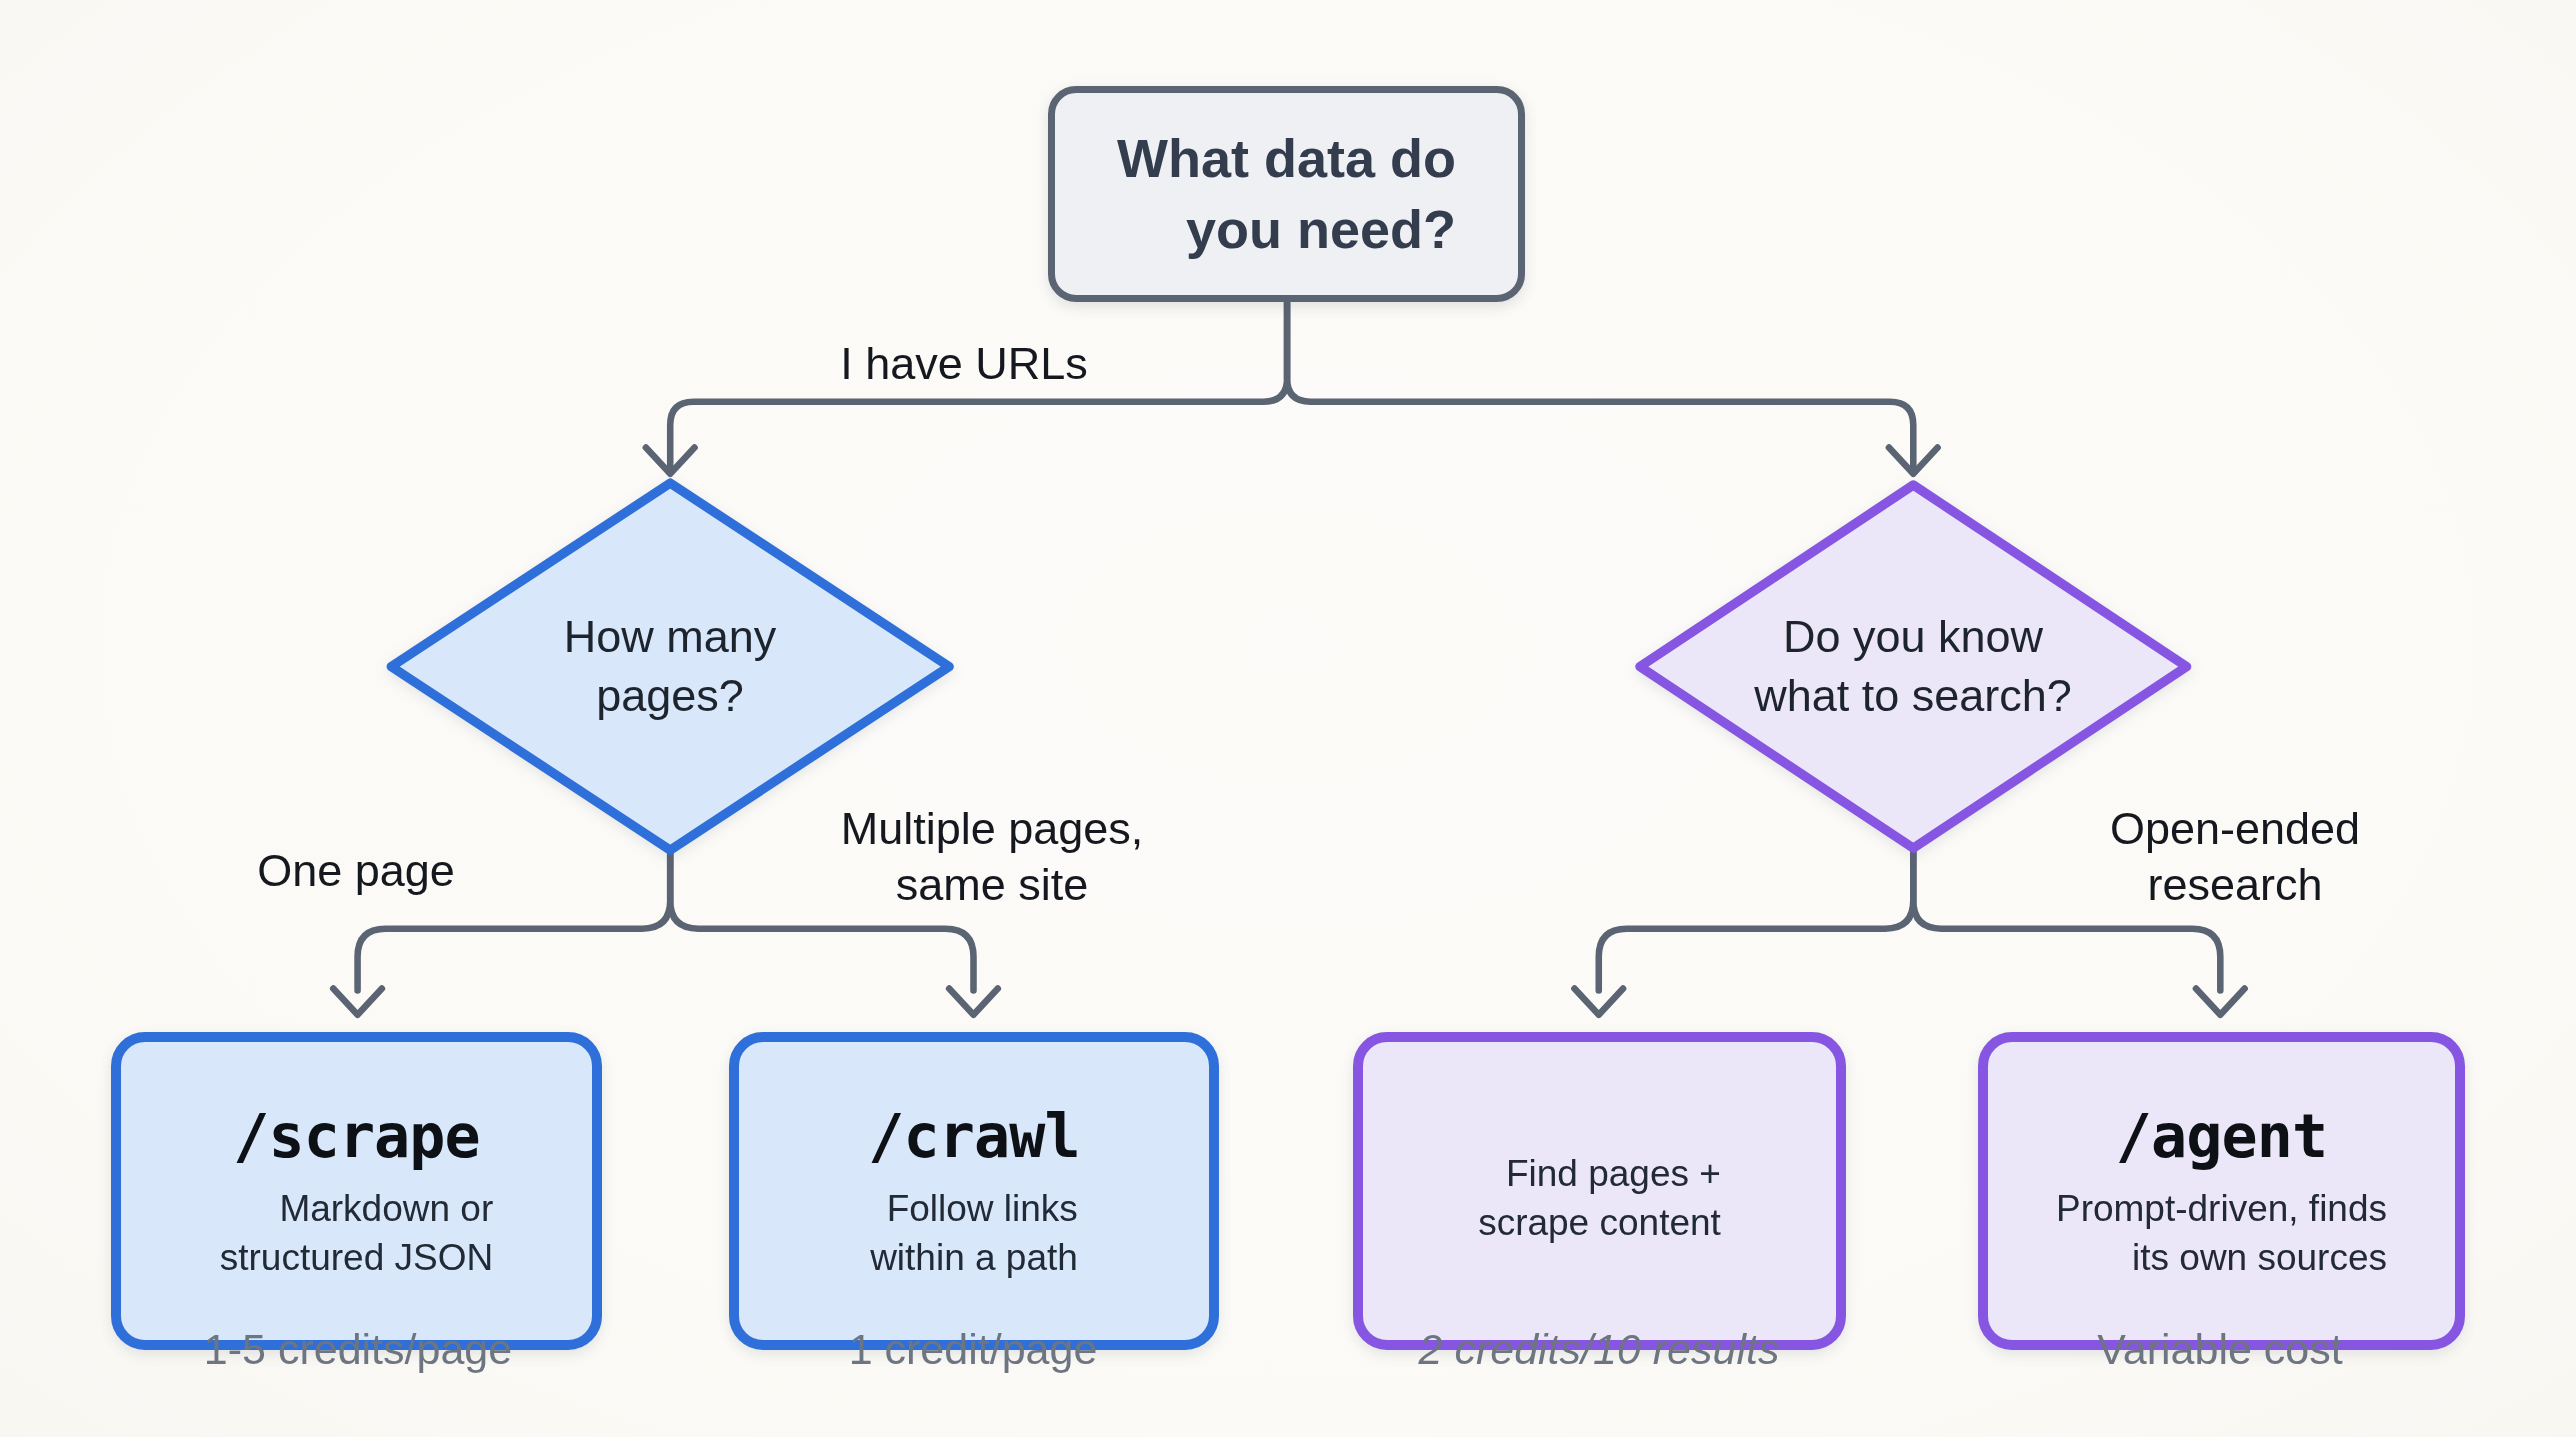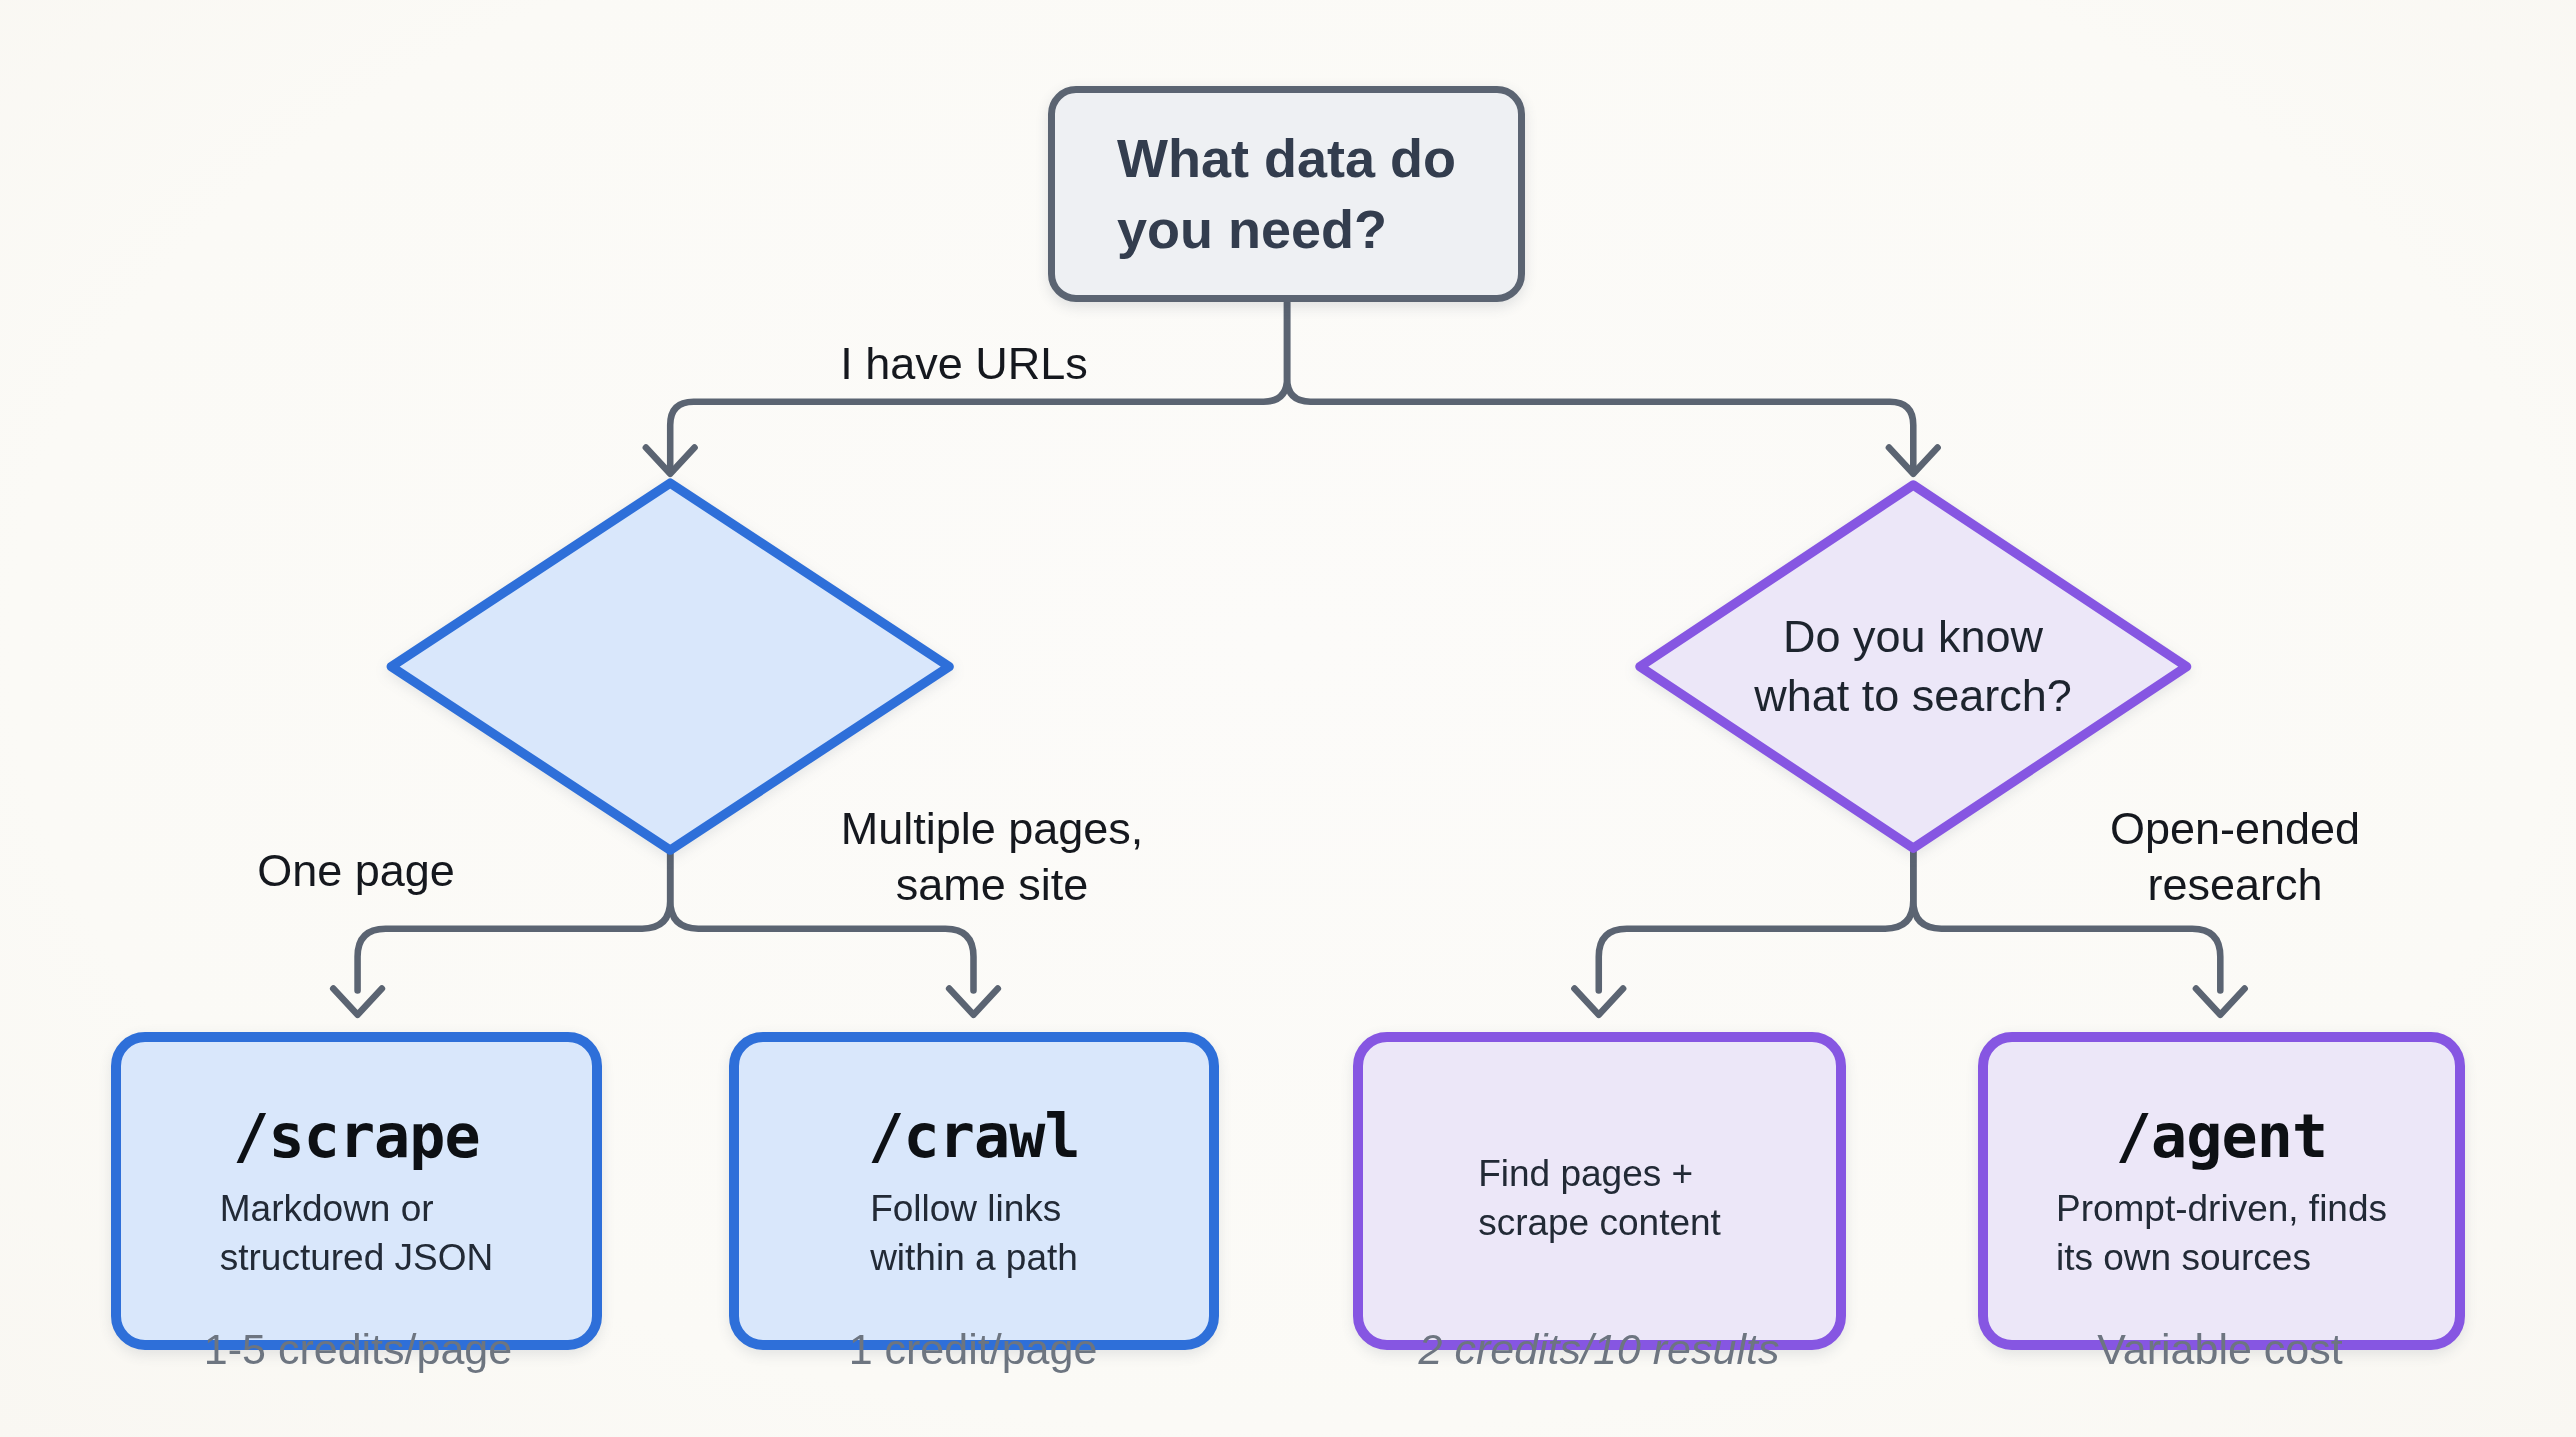--- a/index.html
+++ b/index.html
@@ -9,21 +9,21 @@
     font-family:"Liberation Sans","DejaVu Sans",sans-serif;
   }
   svg.wires{position:absolute;left:0;top:0;width:2576px;height:1438px;}
   .wire{fill:none;stroke:var(--connector,#5b6472);stroke-width:7;stroke-linecap:round;stroke-linejoin:round;}
   .arrowhead{fill:none;stroke:var(--connector,#5b6472);stroke-width:7;stroke-linecap:round;stroke-linejoin:round;}
   .diamond{stroke-linejoin:round;filter:drop-shadow(0 4px 7px rgba(60,70,95,.12));}
   .diamond.blue{fill:var(--blue-fill,#d9e7fb);stroke:var(--blue-border,#2e6fd9);stroke-width:10;}
   .diamond.purple{fill:var(--purple-fill,#ece7f8);stroke:var(--purple-border,#8656e2);stroke-width:10;}
 
   .node{position:absolute;box-sizing:border-box;display:flex;flex-direction:column;
-        align-items:center;justify-content:center;text-align:left;}
+        align-items:center;justify-content:center;text-align:right;}
   .root-box{
     left:1048px;top:86px;width:477px;height:216px;
     background:var(--neutral-fill,#eef0f3);
     border:7.5px solid var(--neutral-border,#5b6472);
     border-radius:28px;
     box-shadow:0 4.7px 13px rgba(60,70,95,.14);
   }
   .root-label{font-size:54px;line-height:71px;font-weight:bold;color:#333d4e;white-space:pre-line;}
 
   .endpoint{top:1032px;height:318px;border-radius:34px;box-shadow:0 4.7px 13px rgba(60,70,95,.12);}
@@ -72,20 +72,22 @@
 you need?</div>
   </div>
 
   <div class="lbl edge-label" style="left:964px;top:364px;">I have URLs</div>
   <div class="lbl edge-label" style="left:356px;top:871px;">One page</div>
   <div class="lbl edge-label" style="left:992px;top:857px;">Multiple pages,
 same site</div>
   <div class="lbl edge-label" style="left:2235px;top:857px;">Open-ended
 research</div>
 
+  <div class="lbl diamond-label" style="left:670px;top:666px;">How many
+pages?</div>
   <div class="lbl diamond-label" style="left:1913px;top:666px;">Do you know
 what to search?</div>
 
   <div class="node endpoint blue" style="left:111px;width:491px;">
     <div class="title">/scrape</div>
     <div class="subtitle">Markdown or
 structured JSON</div>
   </div>
   <div class="node endpoint blue" style="left:729px;width:490px;">
     <div class="title">/crawl</div>

